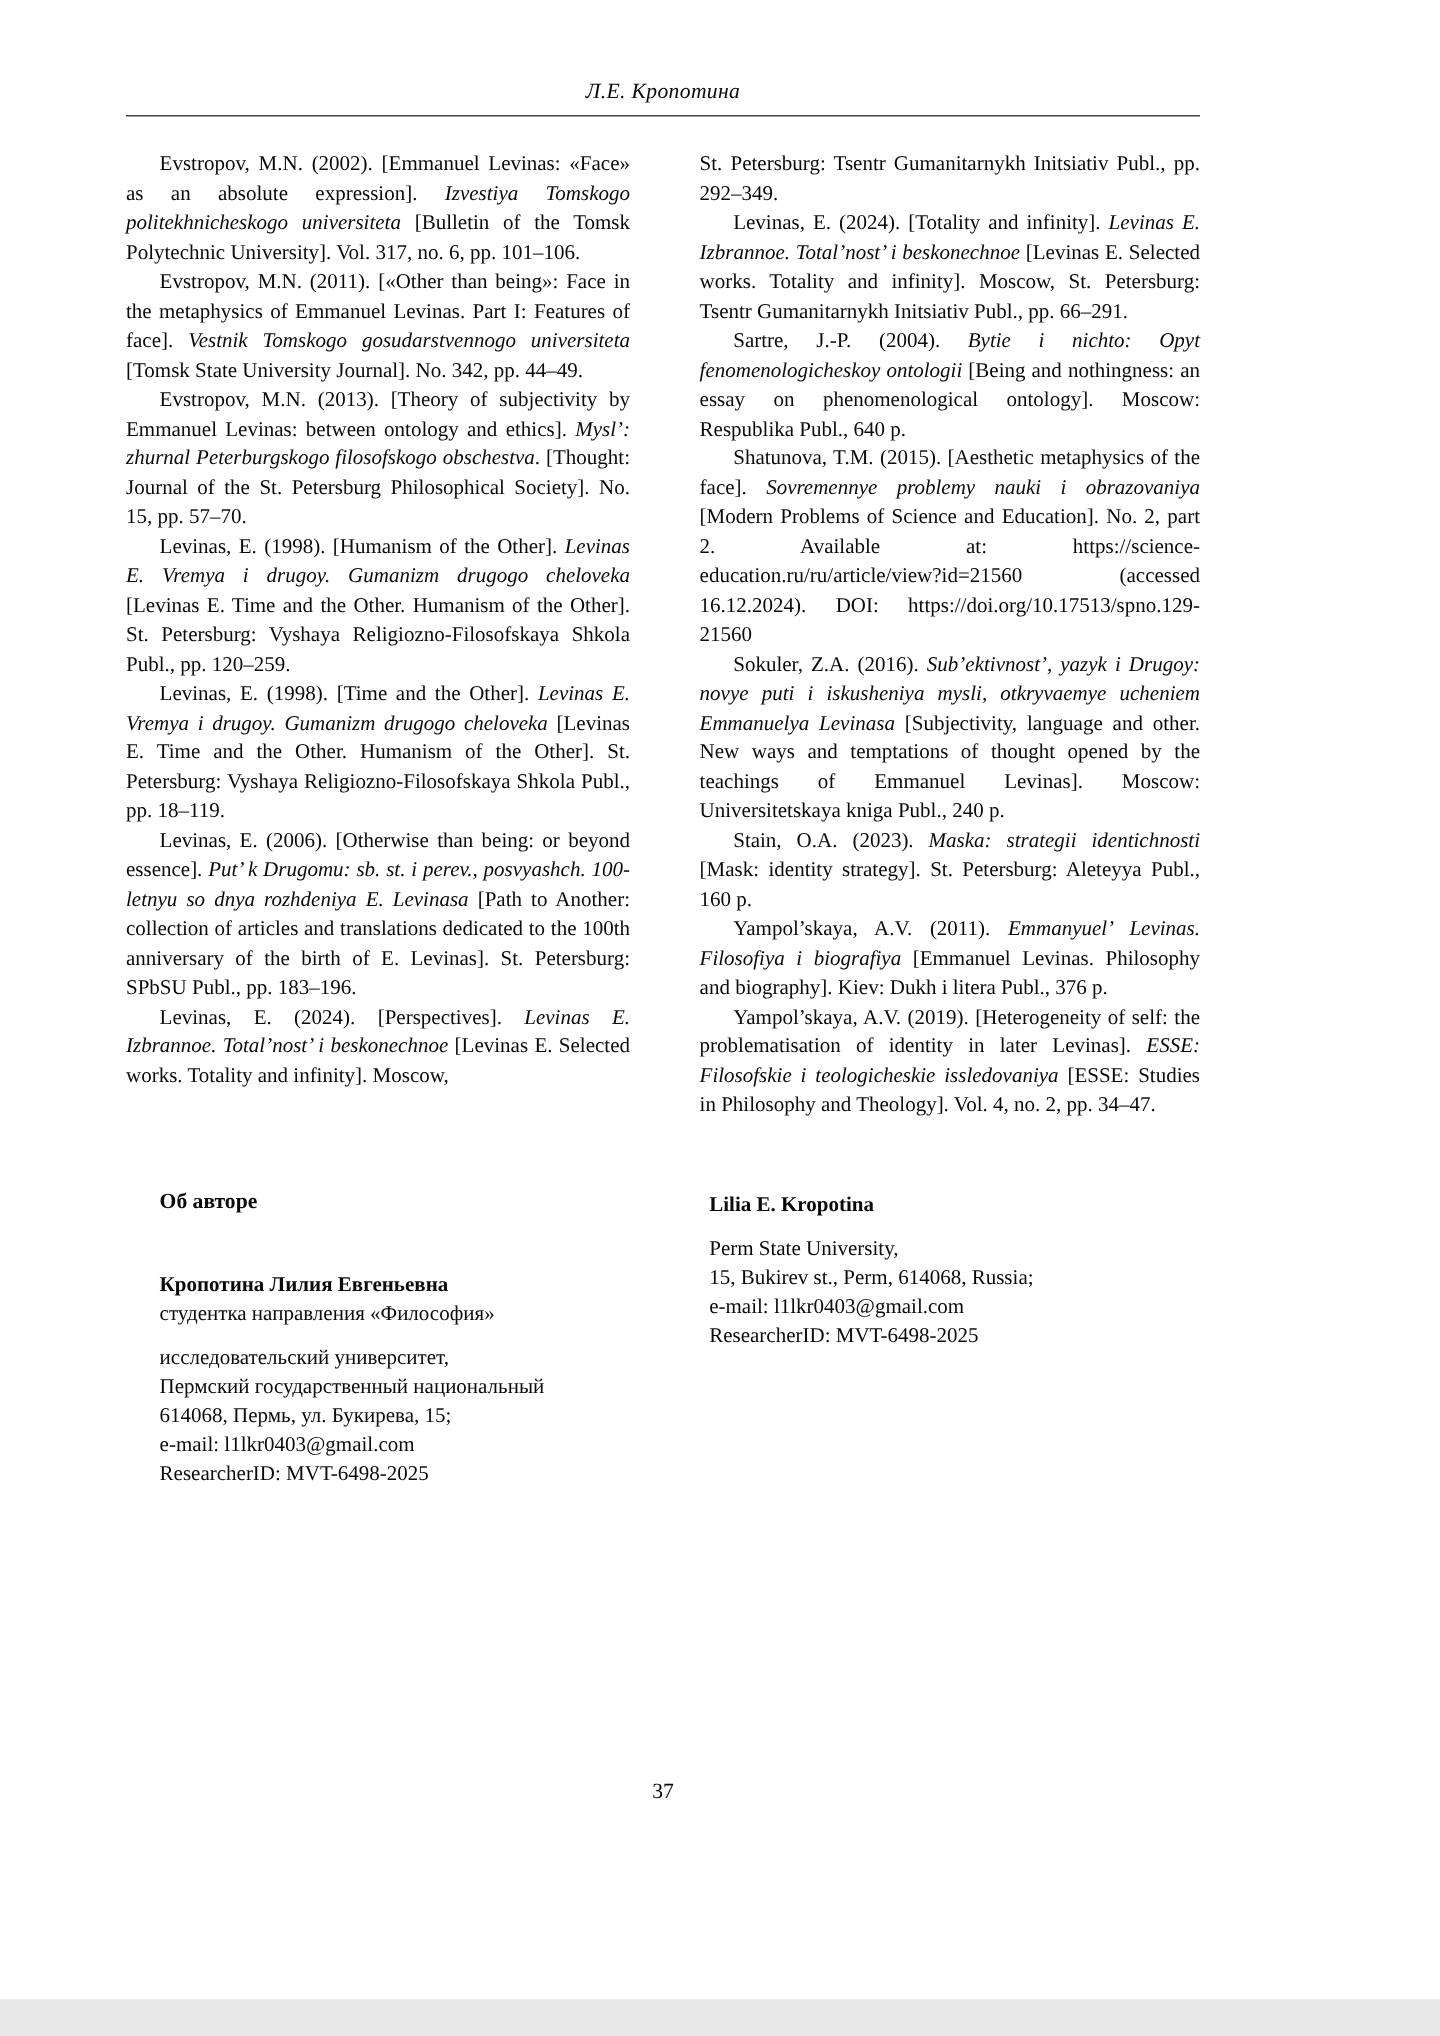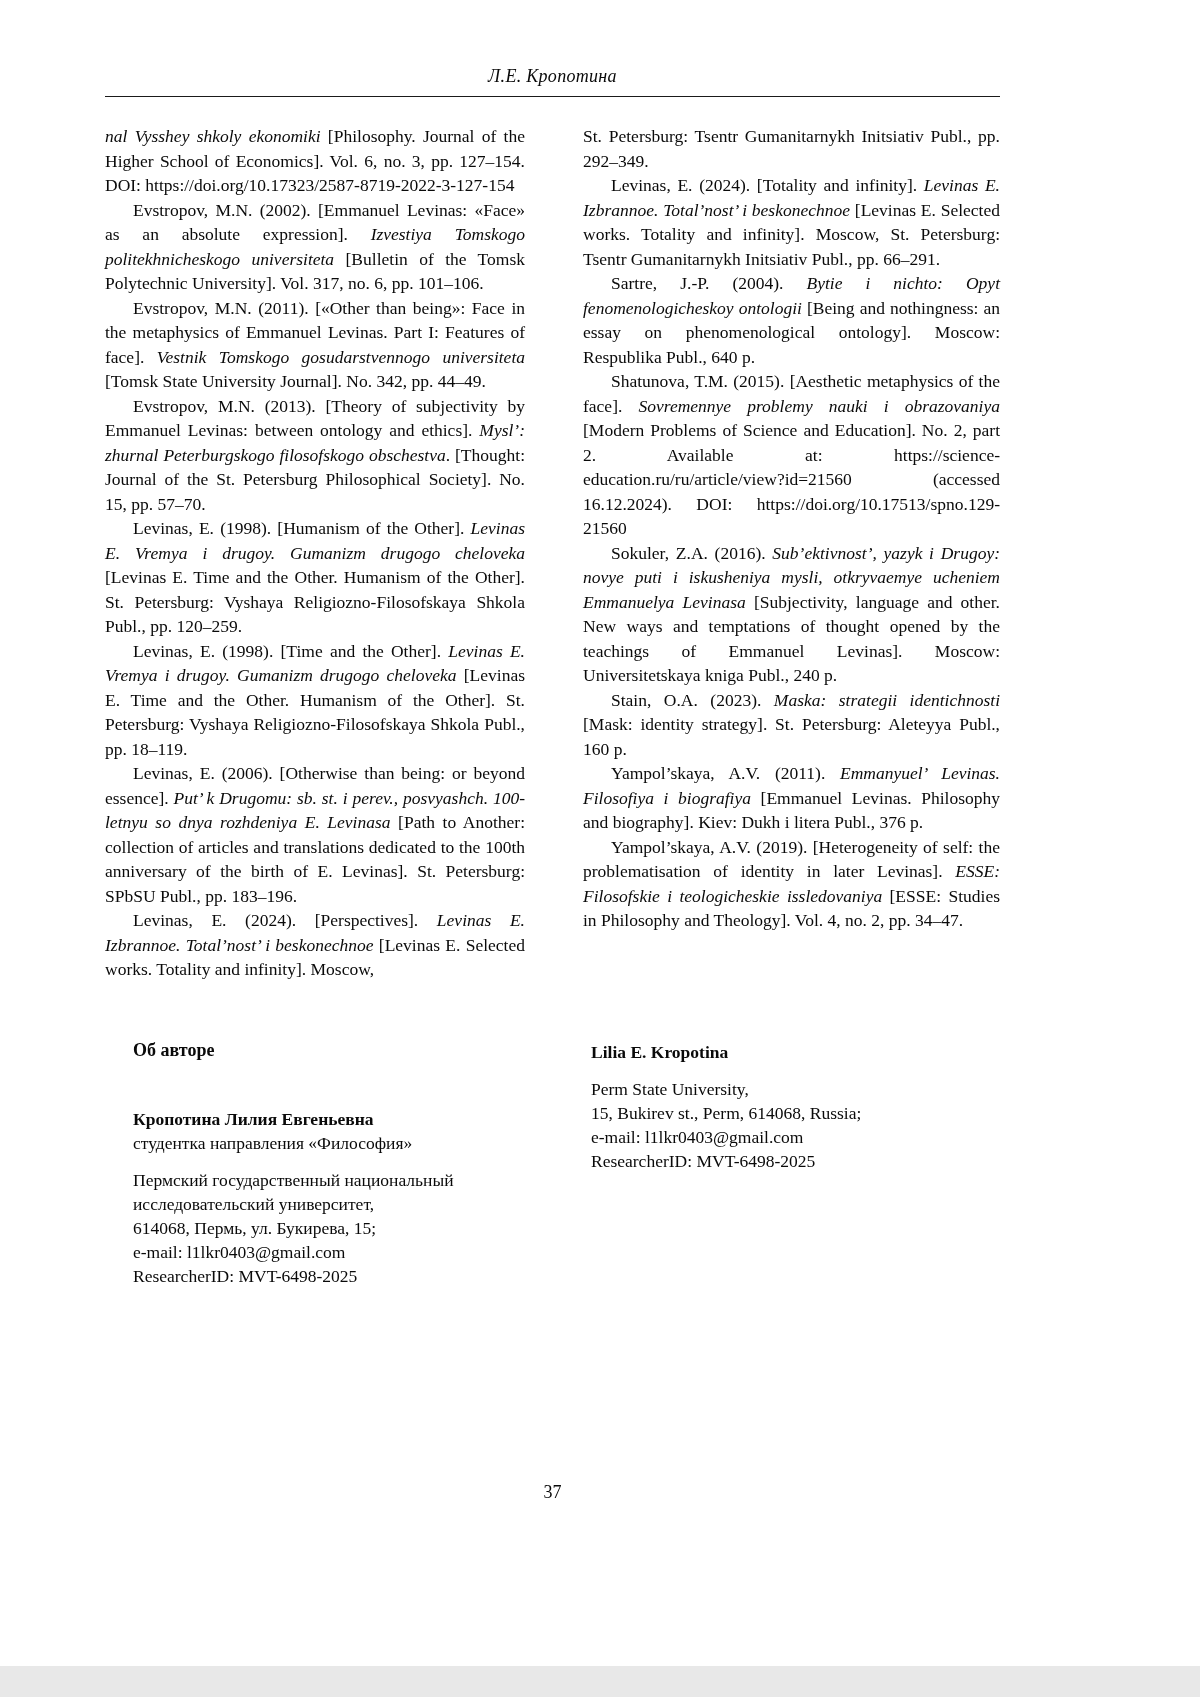--- a/index.html
+++ b/index.html
@@ -89,21 +89,20 @@
 <body>
 
 <div class="page">
   <div class="content">
 
     <div class="running-head">Л.Е. Кропотина</div>
     <div class="head-rule"></div>
 
     <div class="columns">
       <div class="col left">
-          <p class="ref"><span class="it">nal Vysshey shkoly ekonomiki</span><span> [Philosophy. Journal of the Higher School of Economics]. Vol. 6, no. 3, pp. 127–154. DOI: https://doi.org/10.17323/2587-8719-2022-3-127-154</span></p>
           <p class="ref indent"><span>Evstropov, M.N. (2002). [Emmanuel Levinas: «Face» as an absolute expression]. </span><span class="it">Izvestiya Tomskogo politekhnicheskogo universiteta</span><span> [Bulletin of the Tomsk Polytechnic University]. Vol. 317, no. 6, pp. 101–106.</span></p>
           <p class="ref indent"><span>Evstropov, M.N. (2011). [«Other than being»: Face in the metaphysics of Emmanuel Levinas. Part I: Features of face]. </span><span class="it">Vestnik Tomskogo gosudarstvennogo universiteta</span><span> [Tomsk State University Journal]. No. 342, pp. 44–49.</span></p>
           <p class="ref indent"><span>Evstropov, M.N. (2013). [Theory of subjectivity by Emmanuel Levinas: between ontology and ethics]. </span><span class="it">Mysl’: zhurnal Peterburgskogo filosofskogo obschestva</span><span>. [Thought: Journal of the St. Petersburg Philosophical Society]. No. 15, pp. 57–70.</span></p>
           <p class="ref indent"><span>Levinas, E. (1998). [Humanism of the Other]. </span><span class="it">Levinas E. Vremya i drugoy. Gumanizm drugogo cheloveka</span><span> [Levinas E. Time and the Other. Humanism of the Other]. St. Petersburg: Vyshaya Religiozno-Filosofskaya Shkola Publ., pp. 120–259.</span></p>
           <p class="ref indent"><span>Levinas, E. (1998). [Time and the Other]. </span><span class="it">Levinas E. Vremya i drugoy. Gumanizm drugogo cheloveka</span><span> [Levinas E. Time and the Other. Humanism of the Other]. St. Petersburg: Vyshaya Religiozno-Filosofskaya Shkola Publ., pp. 18–119.</span></p>
           <p class="ref indent"><span>Levinas, E. (2006). [Otherwise than being: or beyond essence]. </span><span class="it">Put’ k Drugomu: sb. st. i perev., posvyashch. 100-letnyu so dnya rozhdeniya E. Levinasa</span><span> [Path to Another: collection of articles and translations dedicated to the 100th anniversary of the birth of E. Levinas]. St. Petersburg: SPbSU Publ., pp. 183–196.</span></p>
           <p class="ref indent"><span>Levinas, E. (2024). [Perspectives]. </span><span class="it">Levinas E. Izbrannoe. Total’nost’ i beskonechnoe</span><span> [Levinas E. Selected works. Totality and infinity]. Moscow,</span></p>
         </div>
       <div class="col right">
           <p class="ref"><span>St. Petersburg: Tsentr Gumanitarnykh Initsiativ Publ., pp. 292–349.</span></p>
@@ -116,22 +115,22 @@
           <p class="ref indent"><span>Yampol’skaya, A.V. (2019). [Heterogeneity of self: the problematisation of identity in later Levinas]. </span><span class="it">ESSE: Filosofskie i teologicheskie issledovaniya</span><span> [ESSE: Studies in Philosophy and Theology]. Vol. 4, no. 2, pp. 34–47.</span></p>
         </div>
     </div>
 
     <div class="about-row">
       <div class="about-col left">
         <div class="about-heading">Об авторе</div>
         <div class="author-name">Кропотина Лилия Евгеньевна</div>
         <div class="author-role">студентка направления «Философия»</div>
         <div class="address-block">
+            <div>исследовательский университет,</div>
             <div>Пермский государственный национальный</div>
-            <div>исследовательский университет,</div>
             <div>614068, Пермь, ул. Букирева, 15;</div>
             <div>e-mail: l1lkr0403@gmail.com</div>
             <div>ResearcherID: MVT-6498-2025</div>
           </div>
       </div>
       <div class="about-col right">
         <div class="author-name">Lilia E. Kropotina</div>
         <div class="address-block">
             <div>Perm State University,</div>
             <div>15, Bukirev st., Perm, 614068, Russia;</div>

